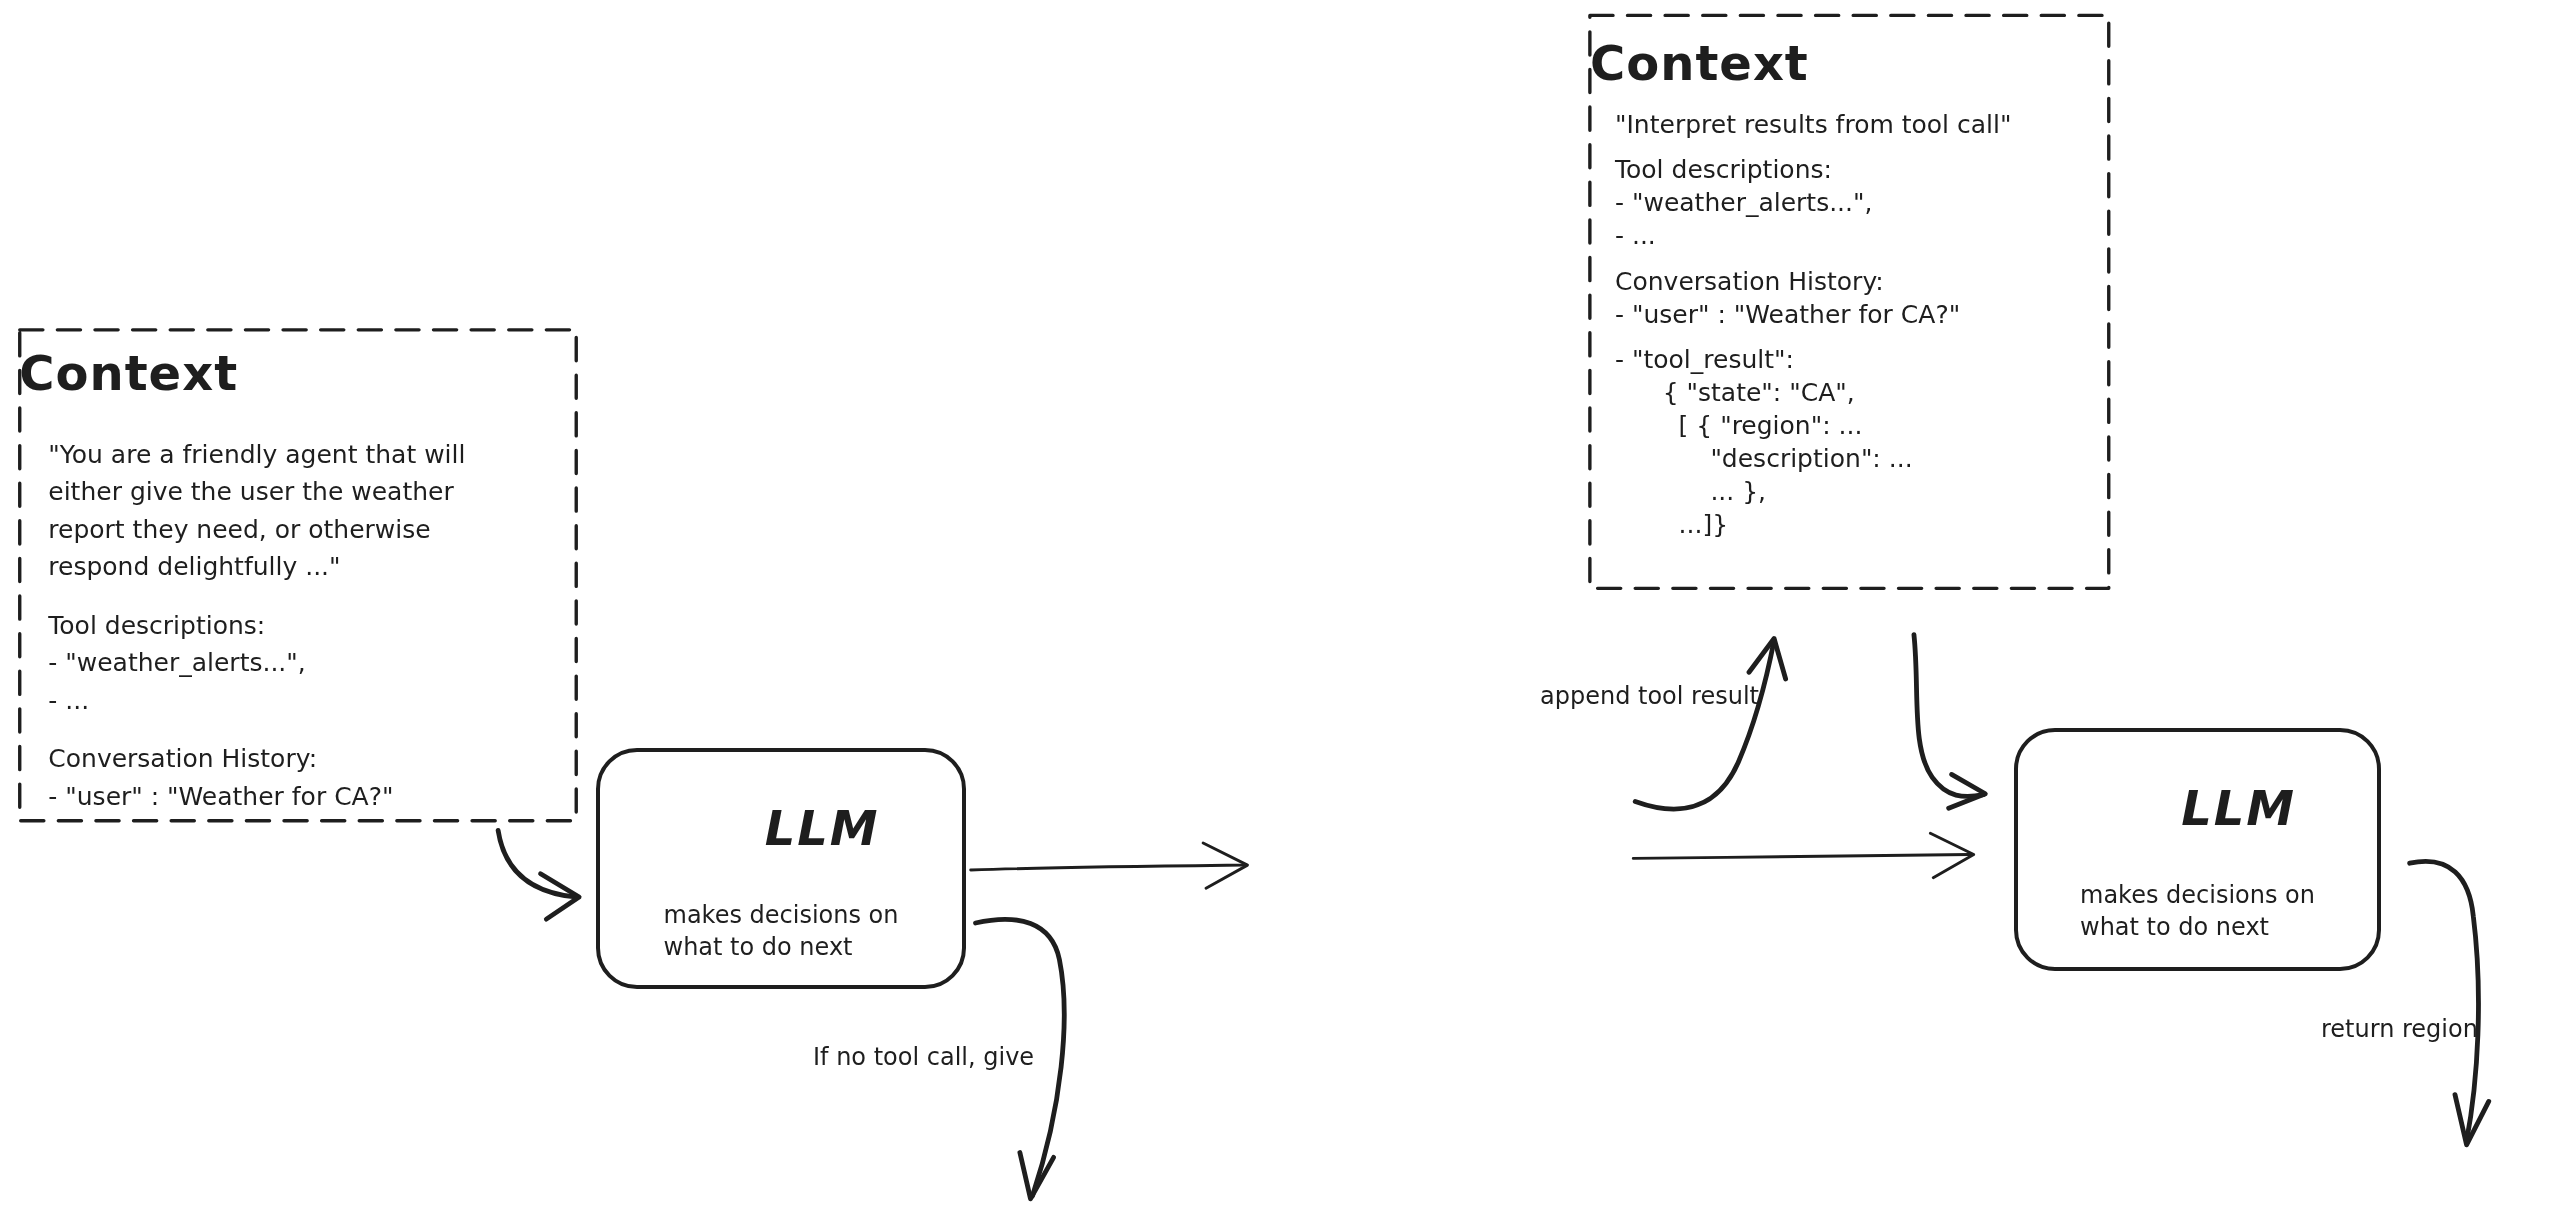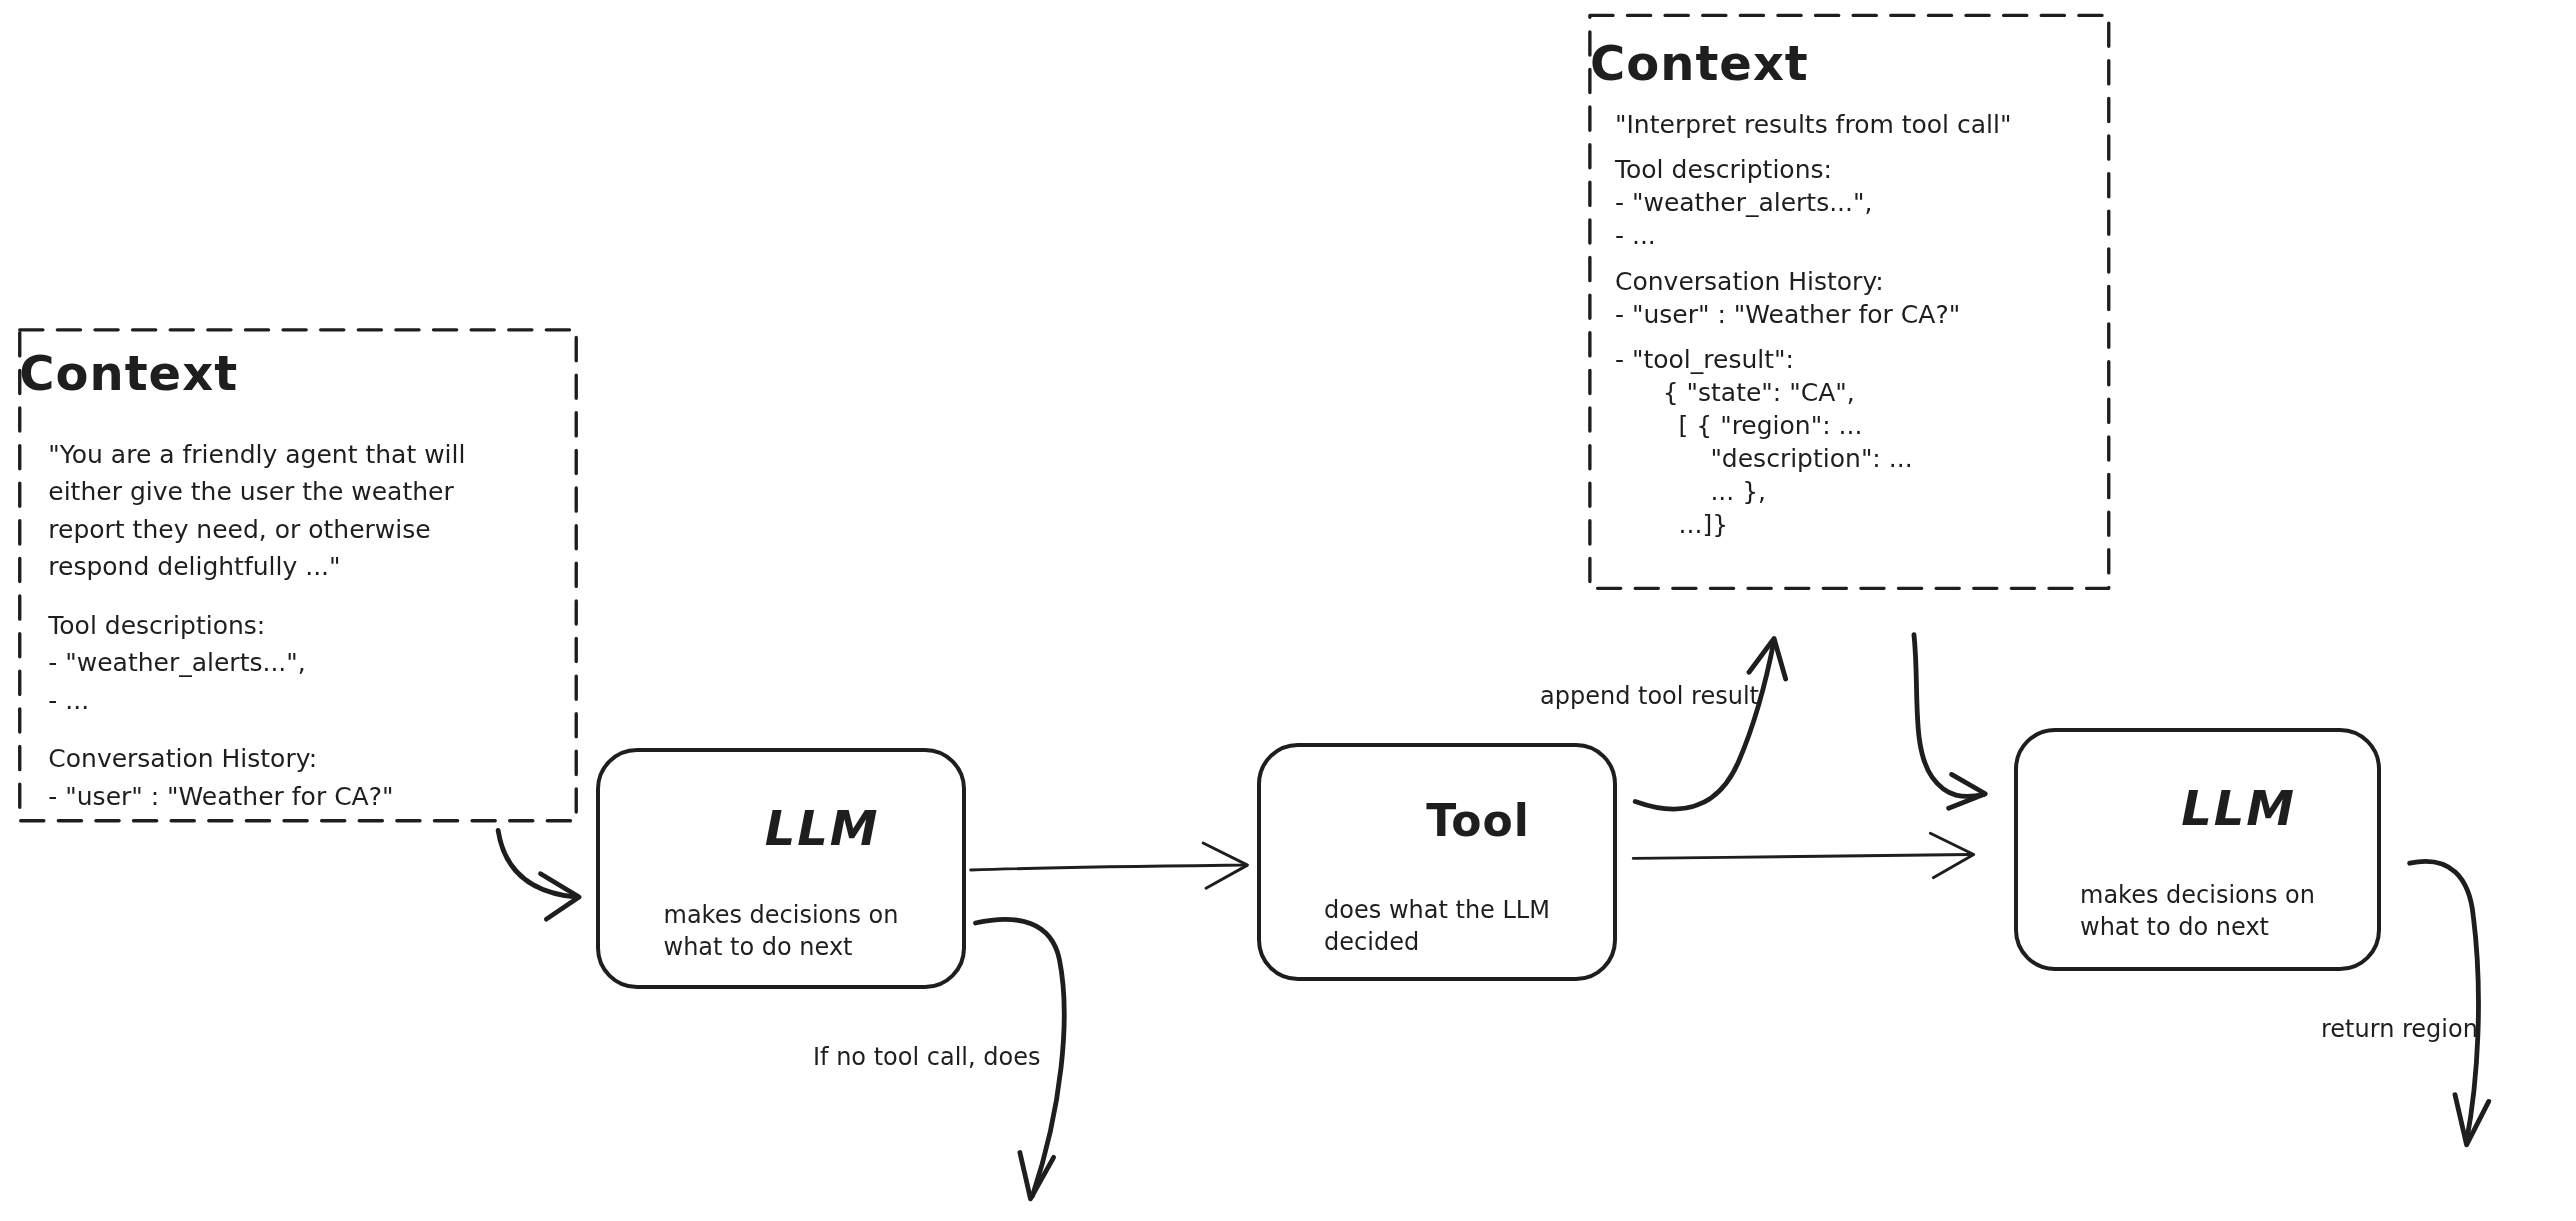--- a/index.html
+++ b/index.html
@@ -136,34 +136,27 @@
   </div>
 
   <div class="node" style="left:596px; top:748px; width:370px; height:241px;">
     <div class="node-title italic">LLM</div>
     <div class="node-sub">
       <span>makes decisions on
 what to do next</span>
     </div>
   </div>
 
-  <div class="node" style="left:1257px; top:743px; width:360px; height:238px;">
-    <div class="node-title tool">Tool</div>
-    <div class="node-sub">
-      <span>does what the LLM
-decided</span>
-    </div>
-  </div>
 
   <div class="node" style="left:2014px; top:728px; width:367px; height:243px;">
     <div class="node-title italic">LLM</div>
     <div class="node-sub">
       <span>makes decisions on
 what to do next</span>
     </div>
   </div>
 
   <div class="edge-label" style="left:1540px; top:682px;">append tool result</div>
-  <div class="edge-label" style="left:813px; top:1043px;">If no tool call, does</div>
+  <div class="edge-label" style="left:813px; top:1043px;">If no tool call, give</div>
   <div class="edge-label" style="left:2321px; top:1015px;">return region</div>
 
 </div>
 
 
 </body></html>

